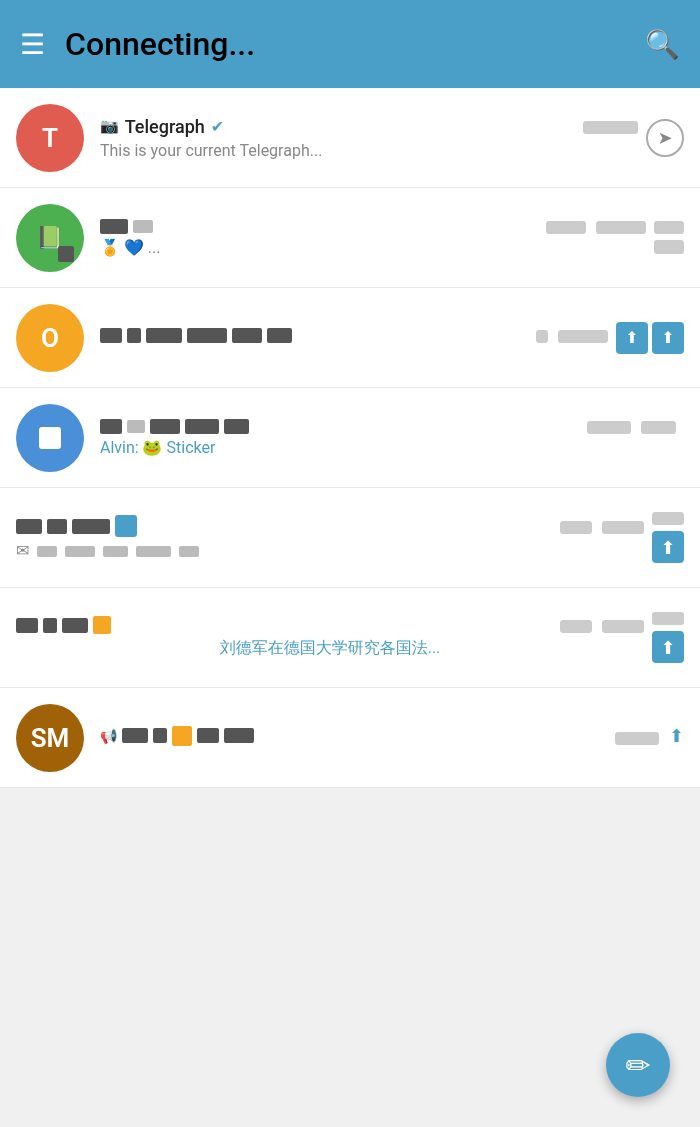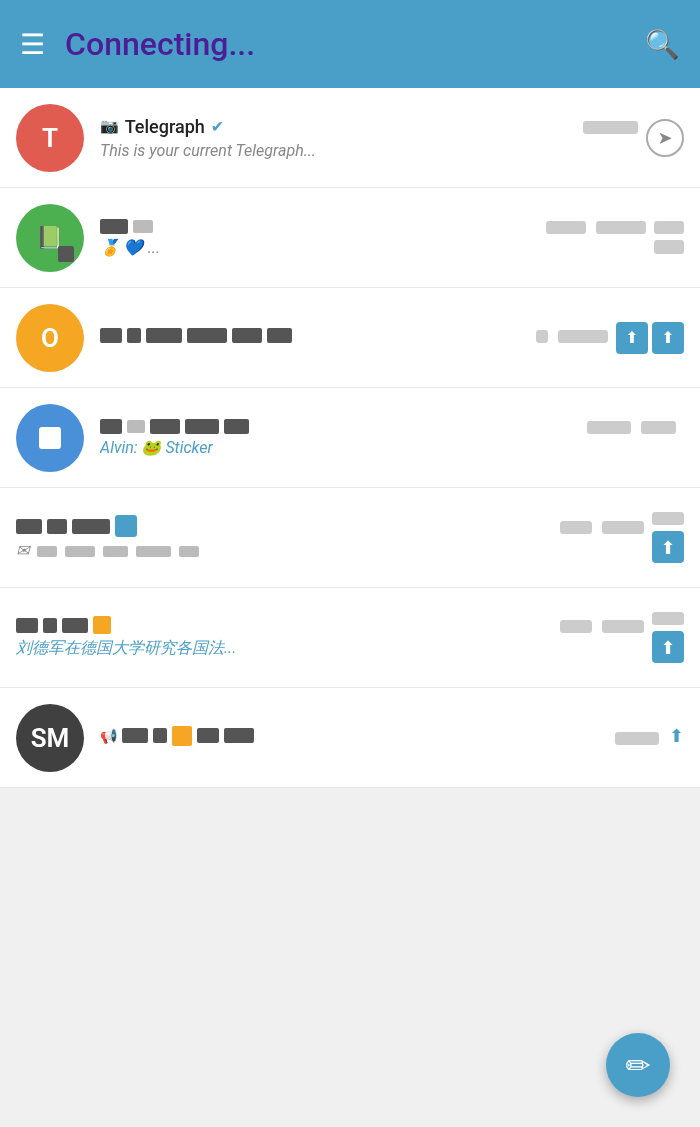--- a/index.html
+++ b/index.html
@@ -14,21 +14,21 @@
     
     .top-bar {
       background: #4a9fc8;
       height: 88px;
       display: flex;
       align-items: center;
       padding: 0 20px;
       justify-content: space-between;
     }
     .top-bar-title {
-      color: #4c1d95;
+      color: #000000;
       font-size: 32px;
       font-weight: 500;
       flex: 1;
       margin-left: 20px;
     }
     .hamburger-icon, .search-icon-top {
       color: white;
       font-size: 28px;
       cursor: pointer;
     }
@@ -60,21 +60,21 @@
       color: white;
       flex-shrink: 0;
       margin-right: 16px;
     }
     .avatar-red { background: #e05c50; }
     .avatar-green { background: #4caf50; }
     .avatar-orange { background: #f5a623; }
     .avatar-teal { background: #4a90d9; }
     .avatar-green2 { background: #4caf50; }
     .avatar-green3 { background: #4caf50; }
-    .avatar-purple { background: #404040; }
+    .avatar-purple { background: #a16207; }
 
     
     .chat-content {
       flex: 1;
       min-width: 0;
     }
     .chat-header {
       display: flex;
       justify-content: space-between;
       align-items: center;
@@ -97,27 +97,27 @@
       color: #aaa;
       flex-shrink: 0;
       margin-left: 8px;
     }
     .chat-preview {
       font-size: 16px;
       color: #888;
       white-space: nowrap;
       overflow: hidden;
       text-overflow: ellipsis;
-      font-style: italic;
     }
     .chat-preview.colored {
       color: #4a9fc8;
     }
     .chat-preview.colored-chinese {
       color: #4a9fc8;
+      text-align: center;
     }
 
     
     .blurred-text {
       display: inline-block;
       background: #ccc;
       border-radius: 3px;
       height: 14px;
       vertical-align: middle;
     }

